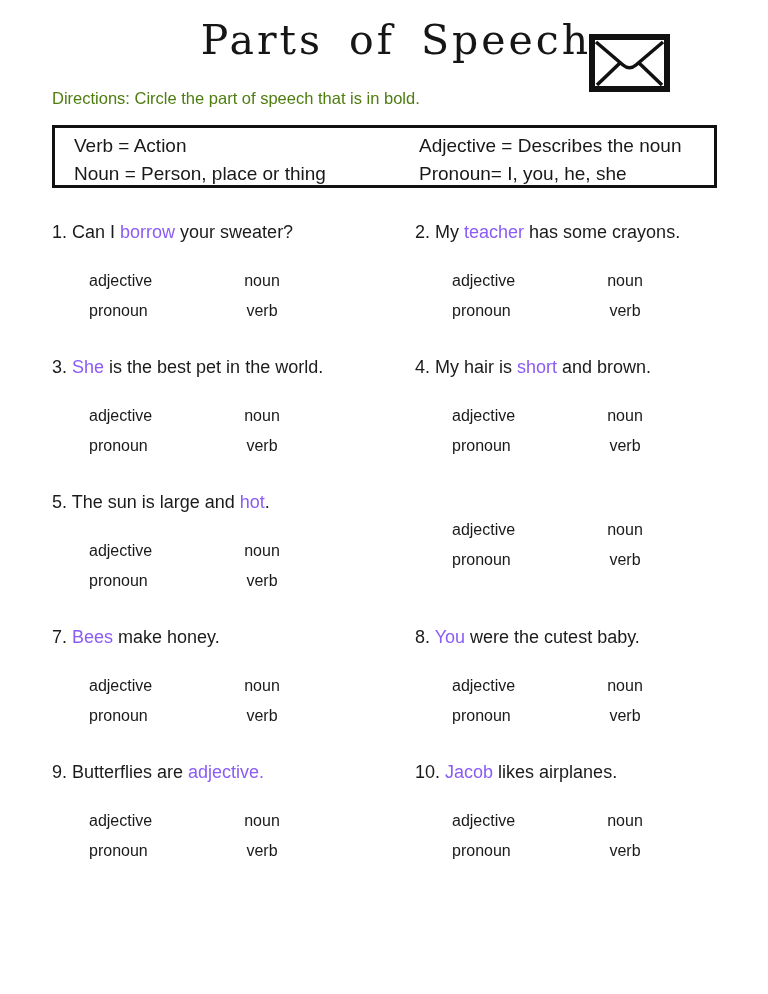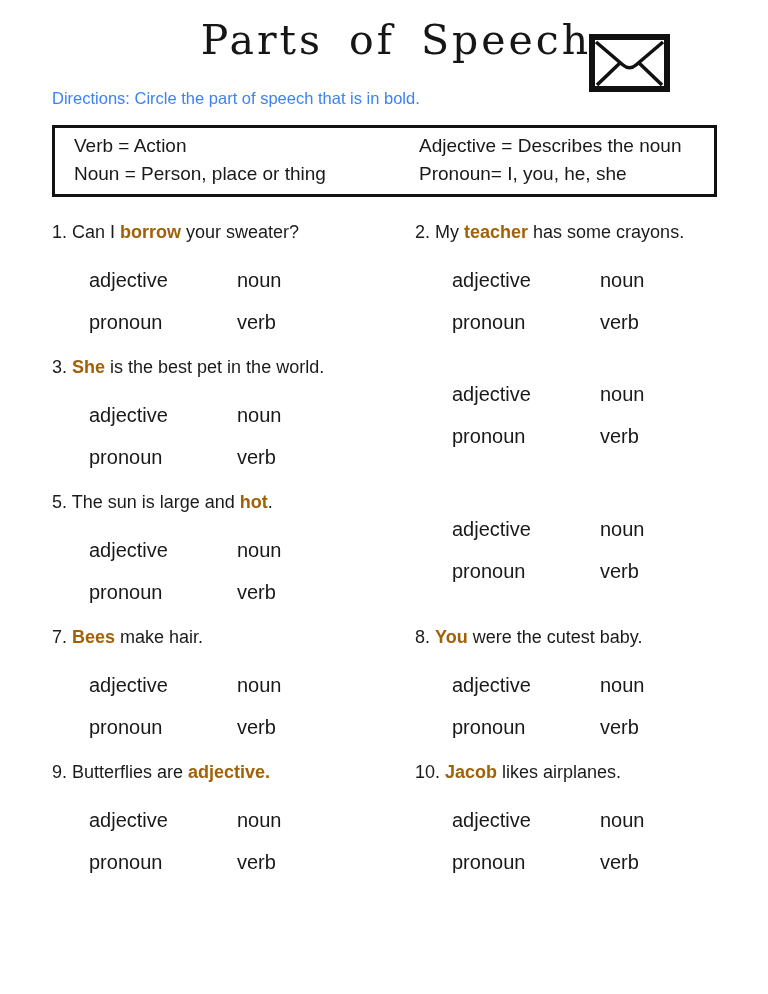--- a/index.html
+++ b/index.html
@@ -19,55 +19,55 @@
     font-family:"DejaVu Serif", "Liberation Serif", serif;
     font-size:41px; line-height:1.1;
     letter-spacing:3px; word-spacing:10px;
     color:#161616;
   }
 
   .envelope { position:absolute; top:34px; left:589px; width:81px; height:58px; }
 
   .directions {
     position:absolute; top:89px; left:52px;
-    font-size:16.5px; color:#3b82f6;
+    font-size:16.5px; color:#4d7c0f;
   }
 
   .defbox {
     position:absolute; top:125px; left:52px;
-    width:665px; height:72px;
+    width:665px; height:63px;
     border:3px solid #111111;
     padding:4px 0 0 19px;
     font-size:19px; line-height:28px;
   }
   .defbox .grid {
     display:grid;
     grid-template-columns:345px auto;
     grid-auto-flow:column;
     grid-template-rows:28px 28px;
   }
 
   .questions {
     position:absolute; top:222px; left:52px;
     width:680px;
     display:grid;
     grid-template-columns:363px auto;
     grid-auto-rows:135px;
   }
   .q-text { font-size:18px; line-height:21px; color:#1b1b1b; }
-  .q-text b { font-weight:bold; color:#a16207; }
+  .q-text b { font-weight:normal; color:#8b5cf6; }
   .opts {
     margin:27px 0 0 37px;
     display:grid;
     grid-template-columns:148px 50px;
-    row-gap:21px;
-    font-size:20px; line-height:21px;
+    row-gap:9px;
+    font-size:16px; line-height:21px;
   }
   .opts .opt { cursor:pointer; }
-  .opts .opt:nth-child(2n) { }
+  .opts .opt:nth-child(2n) { text-align:center; }
 </style>
 </head>
 <body>
 
 <div class="sheet">
 
   <div class="title">Parts of Speech</div>
 
   <div class="envelope">
     <svg width="81" height="58" viewBox="0 0 81 58">
@@ -115,20 +115,21 @@
       <p class="q-text"><span>3. </span><b>She</b><span> is the best pet in the world.</span></p>
       <div class="opts">
         <span class="opt">adjective</span>
         <span class="opt">noun</span>
         <span class="opt">pronoun</span>
         <span class="opt">verb</span>
       </div>
     </div>
 
     <div class="q">
+      <p class="q-text"><span>4. My hair is </span><b>short</b><span> and brown.</span></p>
       <div class="opts">
         <span class="opt">adjective</span>
         <span class="opt">noun</span>
         <span class="opt">pronoun</span>
         <span class="opt">verb</span>
       </div>
     </div>
 
     <div class="q">
       <p class="q-text"><span>5. The sun is large and </span><b>hot</b><span>.</span></p>
@@ -143,21 +144,21 @@
     <div class="q">
       <div class="opts">
         <span class="opt">adjective</span>
         <span class="opt">noun</span>
         <span class="opt">pronoun</span>
         <span class="opt">verb</span>
       </div>
     </div>
 
     <div class="q">
-      <p class="q-text"><span>7. </span><b>Bees</b><span> make hair.</span></p>
+      <p class="q-text"><span>7. </span><b>Bees</b><span> make honey.</span></p>
       <div class="opts">
         <span class="opt">adjective</span>
         <span class="opt">noun</span>
         <span class="opt">pronoun</span>
         <span class="opt">verb</span>
       </div>
     </div>
 
     <div class="q">
       <p class="q-text"><span>8. </span><b>You</b><span> were the cutest baby.</span></p>

